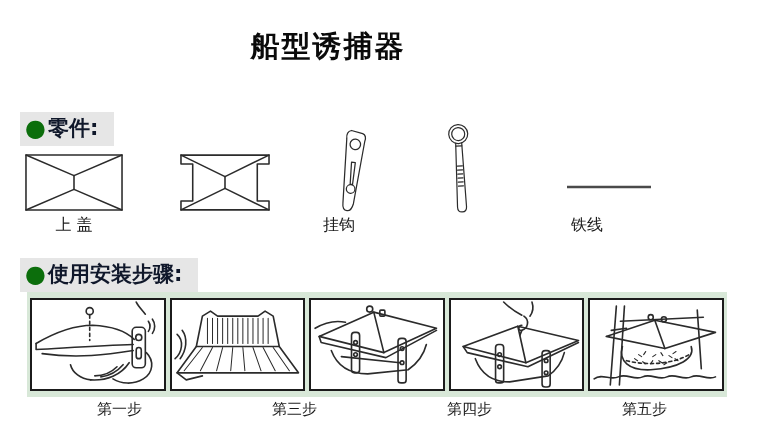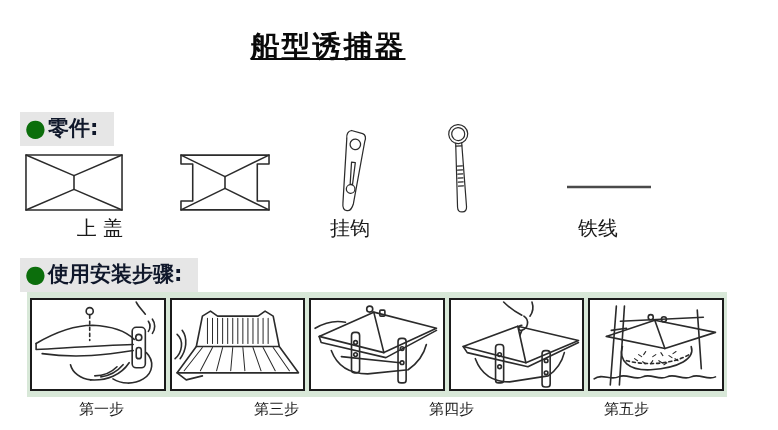--- a/index.html
+++ b/index.html
@@ -5,58 +5,57 @@
   * { margin:0; padding:0; box-sizing:border-box; }
   html,body { background:#ffffff; }
   .page {
     position:relative; width:778px; height:430px; background:#fff;
     font-family:"Liberation Sans", sans-serif; overflow:hidden;
   }
   .title {
     position:absolute; top:27px; left:0; width:656px; text-align:center;
     font-size:29px; font-weight:bold; color:#0a0a0a; letter-spacing:2px;
     font-family:"DejaVu Sans", sans-serif;
-    text-decoration:underline;
   }
   .section-header {
     position:absolute; background:#e6e6e6; padding:2px 16px 4px 5px;
     display:flex; align-items:center; white-space:nowrap;
   }
   .section-header .bullet {
     color:#0c6e0c; font-size:24px; line-height:24px; margin-right:2px;
     font-family:"DejaVu Sans", sans-serif;
   }
   .section-header .sec-label {
     color:#0f172a; font-size:21px; font-weight:bold;
     font-family:"DejaVu Sans", sans-serif;
   }
   .hdr-parts { left:20px; top:112px; }
   .hdr-steps { left:20px; top:258px; }
 
   .part-icon { position:absolute; }
   .part-label {
-    position:absolute; top:215px; text-align:right; font-size:20px;
+    position:absolute; top:215px; text-align:center; font-size:16px;
     color:#1a1a1a; font-family:"DejaVu Serif", serif; white-space:nowrap;
   }
   .lbl-1 { left:25px;  width:98px; }
   .lbl-2 { left:179px; width:92px; }
   .lbl-3 { left:308px; width:62px; }
   .lbl-4 { left:424px; width:70px; }
   .lbl-5 { left:556px; width:62px; }
 
   .steps-panel {
     position:absolute; left:27px; top:292px; width:700px; height:105px;
     background:#d8e8d8; display:flex; gap:4px; padding:6px 3px;
   }
   .step-box {
     flex:1 1 0; background:#ffffff; border:2px solid #1b1b1b; overflow:hidden;
   }
   .step-box svg { display:block; width:100%; height:100%; }
   .steps-labels {
-    position:absolute; left:14px; top:400px; width:700px; display:flex;justify-content:center;
+    position:absolute; left:32px; top:400px; width:700px; display:flex;justify-content:center;
   }
   .steps-labels span {
     flex:1 1 0; text-align:center; font-size:15px; color:#1a1a1a;
     font-family:"DejaVu Serif", serif;
   }
   svg.lineart { stroke:#2b2b2b; fill:none; stroke-width:1.6;
     stroke-linecap:round; stroke-linejoin:round; }
 </style>
 </head>
 <body>

